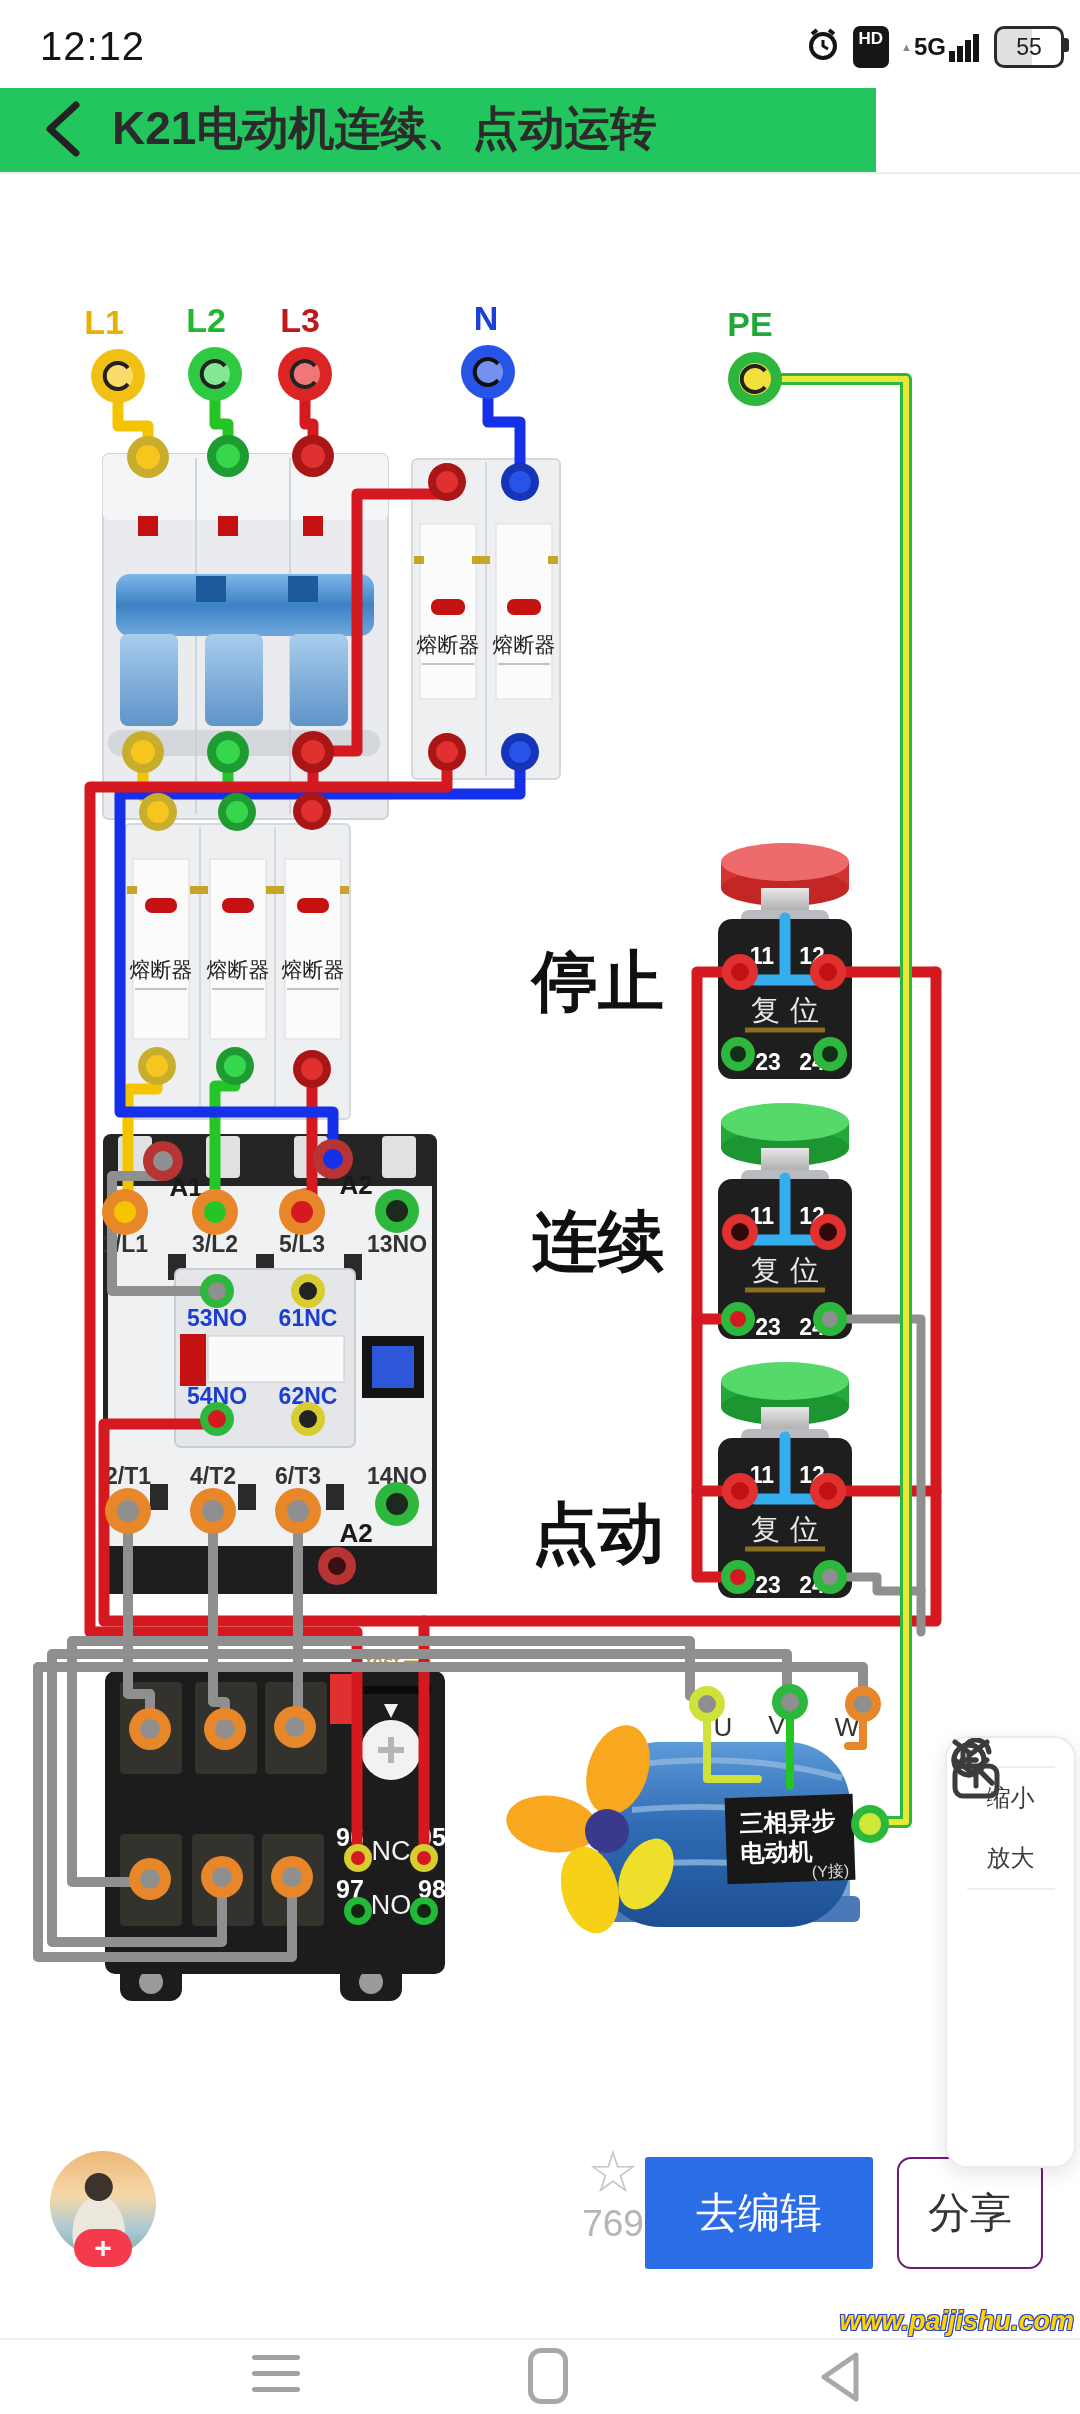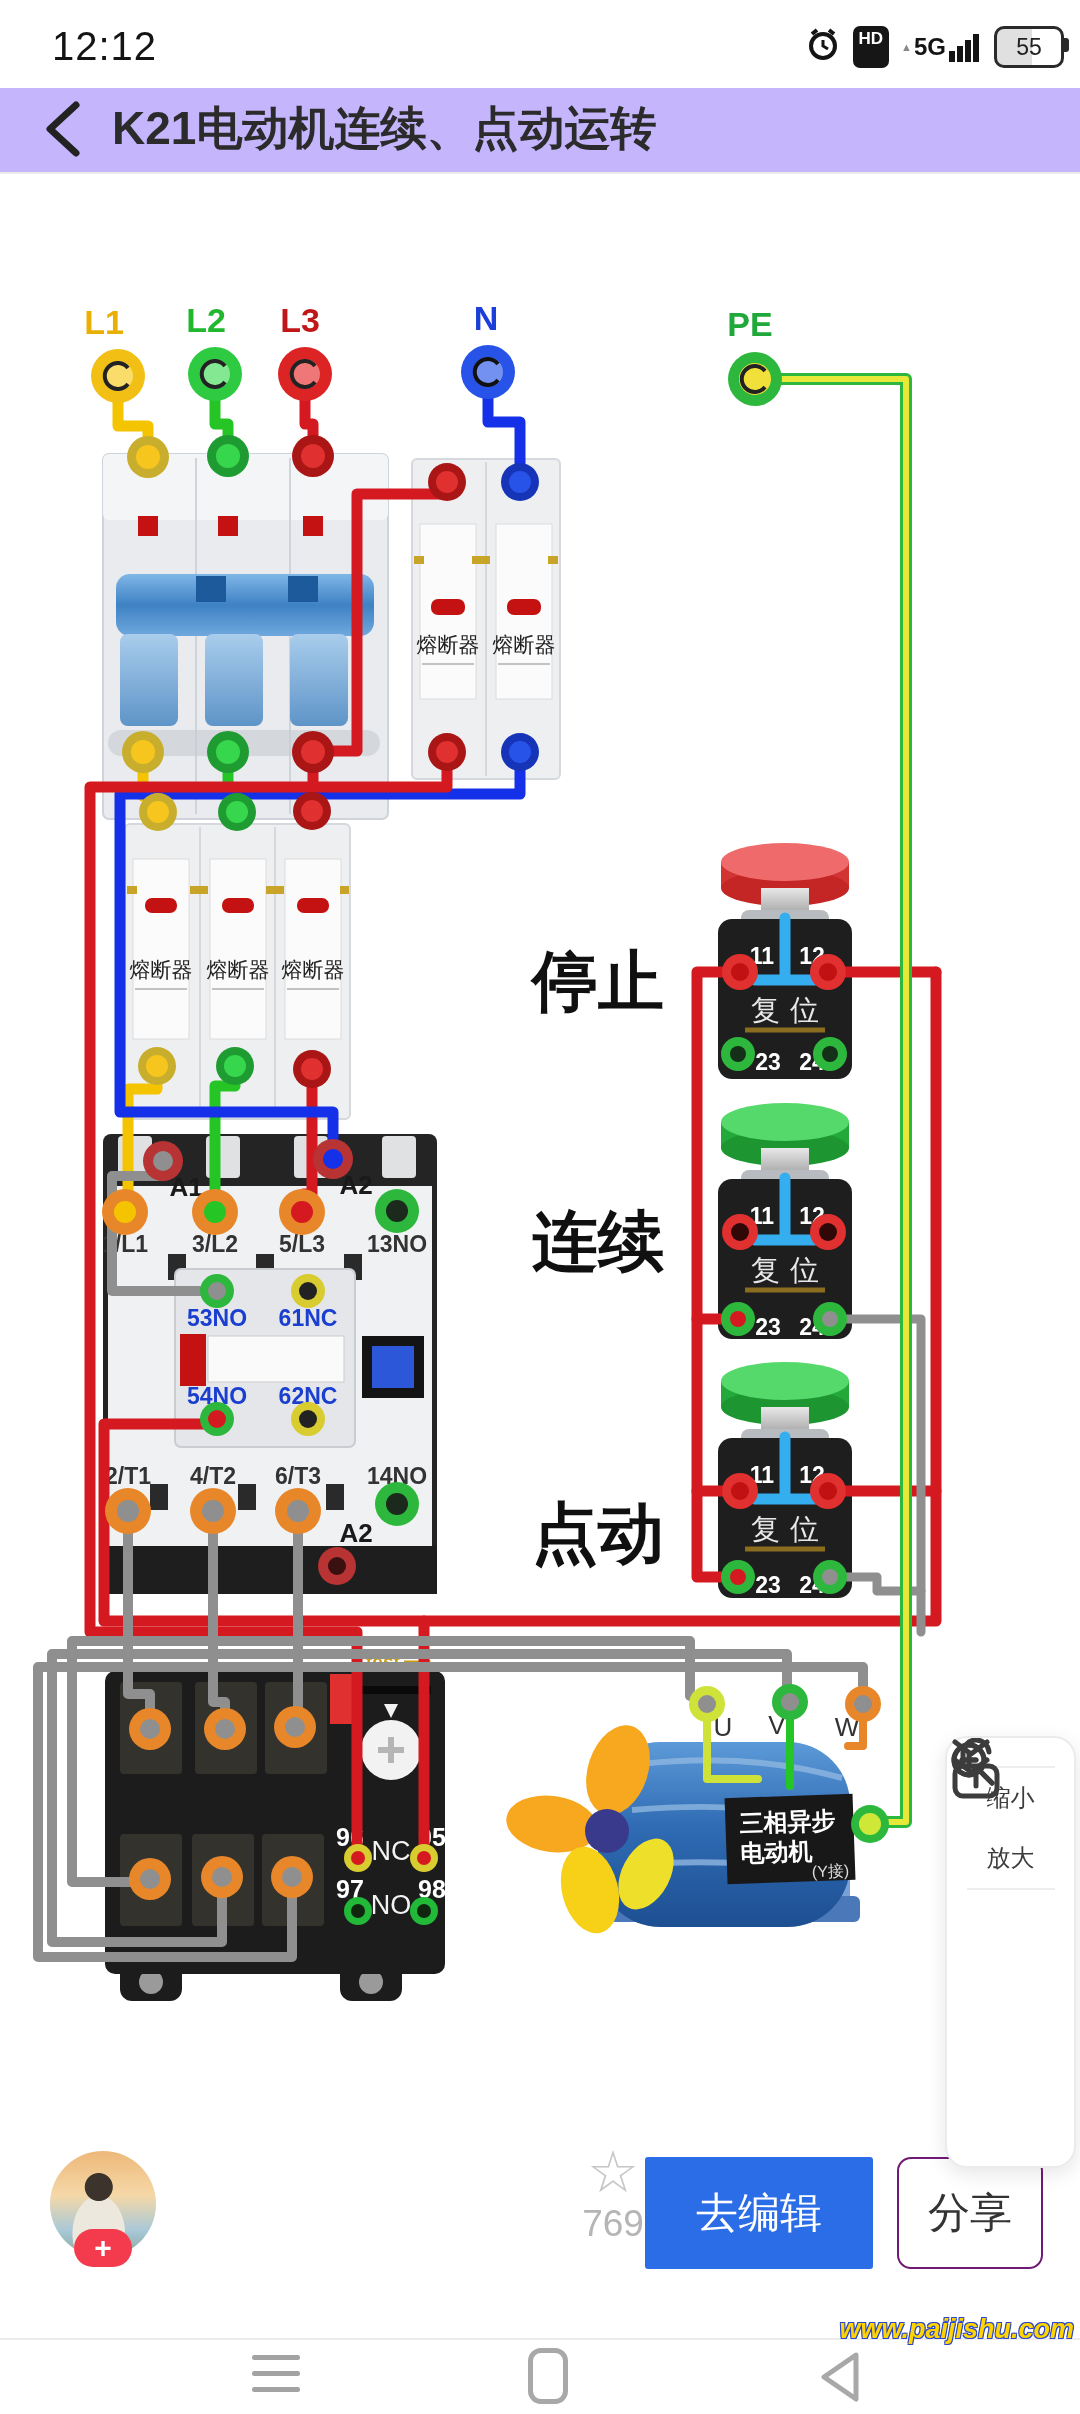--- a/index.html
+++ b/index.html
@@ -1,32 +1,32 @@
 <!DOCTYPE html>
 <html><head>
 <meta charset="utf-8">
 <style>
   html,body{margin:0;padding:0;}
   body{font-family:"Liberation Sans","DejaVu Sans",sans-serif;background:#fff;}
   .page{position:relative;width:1080px;height:2414px;background:#fff;overflow:hidden;}
 
   
   .status-bar{position:absolute;top:0;left:0;width:1080px;height:88px;}
-  .sb-time{position:absolute;left:52px;top:24px;font-size:40px;color:#141414;font-weight:500;letter-spacing:1px;}
+  .sb-time{position:absolute;left:40px;top:24px;font-size:40px;color:#141414;font-weight:500;letter-spacing:1px;}
   .sb-icons{position:absolute;right:16px;top:26px;display:flex;gap:12px;}
   .hd-badge{background:#161616;color:#fff;font-size:17px;font-weight:bold;border-radius:7px;padding:4px 6px;line-height:1;}
   .net-wrap{display:flex;align-items:center;gap:2px;}
   .net-arrows{display:flex;flex-direction:column;gap:1px;font-size:11px;line-height:10px;color:#8a8a8a;}
   .net-label{font-size:24px;font-weight:bold;color:#141414;}
   .battery{position:relative;width:64px;height:36px;border:3px solid #2a2a2a;border-radius:10px;display:flex;align-items:center;justify-content:center;background:linear-gradient(90deg,#e0e0e0 0 55%,#fff 55%);}
   .battery span{font-size:23px;color:#222;}
   .battery:after{content:"";position:absolute;right:-8px;top:9px;width:5px;height:14px;background:#2a2a2a;border-radius:0 3px 3px 0;}
 
   
-  .app-header{position:absolute;top:88px;left:0;width:1080px;height:84px;background:#c4b5fd;}
+  .app-header{position:absolute;top:88px;left:0;width:876px;height:84px;background:#22c55e;}
   .back-btn{position:absolute;left:34px;top:10px;width:48px;height:60px;background:none;border:none;cursor:pointer;}
   .page-title{position:absolute;left:112px;top:10px;font-size:46px;font-weight:bold;color:#2b2b2b;white-space:nowrap;}
   .header-divider{position:absolute;top:172px;left:0;width:1080px;height:2px;background:#ececec;}
 
   
   .canvas{position:absolute;top:174px;left:0;width:1080px;height:1961px;background:#fff;}
   .canvas svg{position:absolute;left:0;top:0;}
 
   text{font-family:"Liberation Sans","DejaVu Sans",sans-serif;}
   .src-label{font-size:34px;font-weight:bold;}
@@ -68,21 +68,21 @@
   
   .nav-divider{position:absolute;top:2338px;left:0;width:1080px;height:2px;background:#ededed;}
   .bottom-nav{position:absolute;top:2340px;left:0;width:1080px;height:74px;background:#fff;}
   .nav-menu{position:absolute;left:246px;top:14px;width:48px;display:flex;flex-direction:column;gap:11px;background:none;border:none;cursor:pointer;}
   .nav-menu i{display:block;width:48px;height:5px;border-radius:3px;background:#a2a2a2;}
   .nav-home{position:absolute;left:528px;top:8px;width:40px;height:56px;border:5px solid #a8a8a8;border-radius:13px;background:none;cursor:pointer;}
   .nav-back{position:absolute;left:806px;top:8px;background:none;border:none;cursor:pointer;}
 
   .watermark{position:absolute;right:6px;top:2306px;text-align:right;z-index:9;pointer-events:none;}
   .wm-1{font-size:47px;font-weight:bold;font-style:italic;background:linear-gradient(90deg,#c8101e 0%,#a32588 45%,#2443cb 100%);-webkit-background-clip:text;background-clip:text;color:transparent;line-height:1.1;}
-  .wm-2{font-size:27px;font-weight:bold;font-style:italic;color:#ffd400;text-shadow:-1px -1px 0 #2b46c8,1px -1px 0 #2b46c8,-1px 1px 0 #2b46c8,1px 1px 0 #2b46c8;margin-top:8px;}
+  .wm-2{font-size:27px;font-weight:bold;font-style:italic;color:#ffd400;text-shadow:-1px -1px 0 #2b46c8,1px -1px 0 #2b46c8,-1px 1px 0 #2b46c8,1px 1px 0 #2b46c8;margin-top:0px;}
 </style>
 </head>
 <body>
 
 <div class="page">
 
   <div class="status-bar">
     <div class="sb-time">12:12</div>
     <div class="sb-icons">
       <svg width="36" height="36" viewBox="0 0 36 36">

